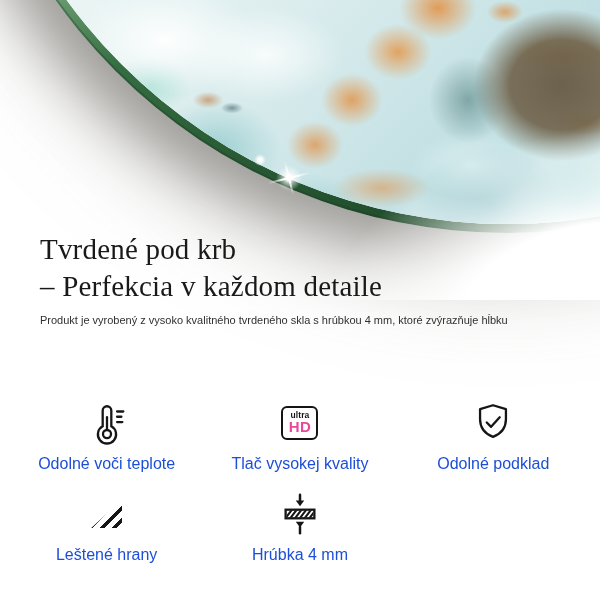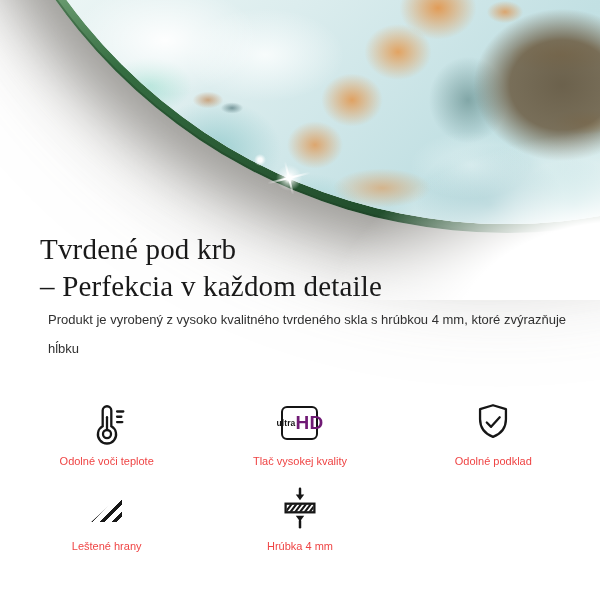--- a/index.html
+++ b/index.html
@@ -67,37 +67,37 @@
     background:linear-gradient(180deg, rgba(255,255,255,0), #fff 38%, #fff 62%, rgba(255,255,255,0));}
   .sparkle-dot{position:absolute;left:254px;top:154px;width:12px;height:12px;
     background:radial-gradient(circle, rgba(255,255,255,0.95) 0 2px, rgba(255,255,255,0) 6px);}
   
   .heading{
     position:absolute;left:40px;top:231px;
     font-family:"Liberation Serif", serif;
     font-size:29px;line-height:37px;color:#191919;letter-spacing:0.2px;
   }
   .description{
-    position:absolute;left:48px;top:306px;
-    font-size:13px;line-height:28.6px;color:#303030;
+    position:absolute;left:40px;top:306px;
+    font-size:11px;line-height:28.6px;color:#303030;
   }
   
   .features{
     position:absolute;left:10px;top:398px;width:580px;
     display:grid;grid-template-columns:repeat(3,1fr);row-gap:16px;
   }
   .feature{display:flex;flex-direction:column;align-items:center;}
   .icon-box{height:50px;display:flex;align-items:center;justify-content:center;margin-bottom:7px;}
-  .feature-label{font-size:11px;color:#ef4444;}
+  .feature-label{font-size:16px;color:#1d4ed8;}
   svg.ic{display:block;}
   
   .uhd{width:33px;height:30px;border:2.6px solid #141414;border-radius:6px;
-    display:flex;flex-direction:row;align-items:center;justify-content:center;background:#fff;}
+    display:flex;flex-direction:column;align-items:center;justify-content:center;background:#fff;}
   .uhd-top{font-size:8.5px;font-weight:700;line-height:1;color:#141414;letter-spacing:0.1px;}
-  .uhd-bottom{font-size:19px;font-weight:800;line-height:1.05;color:#701a75;letter-spacing:0.3px;}
+  .uhd-bottom{font-size:15px;font-weight:800;line-height:1.05;color:#ec4899;letter-spacing:0.3px;}
   
   .stripes{width:31px;height:28px;
     clip-path:polygon(0 100%, 100% 100%, 100% 0);
     background:repeating-linear-gradient(135deg,#171717 0 3.4px,transparent 3.4px 8.6px);}
 </style>
 </head>
 <body>
 
 <div class="hero">
   <div class="glass-outer">

